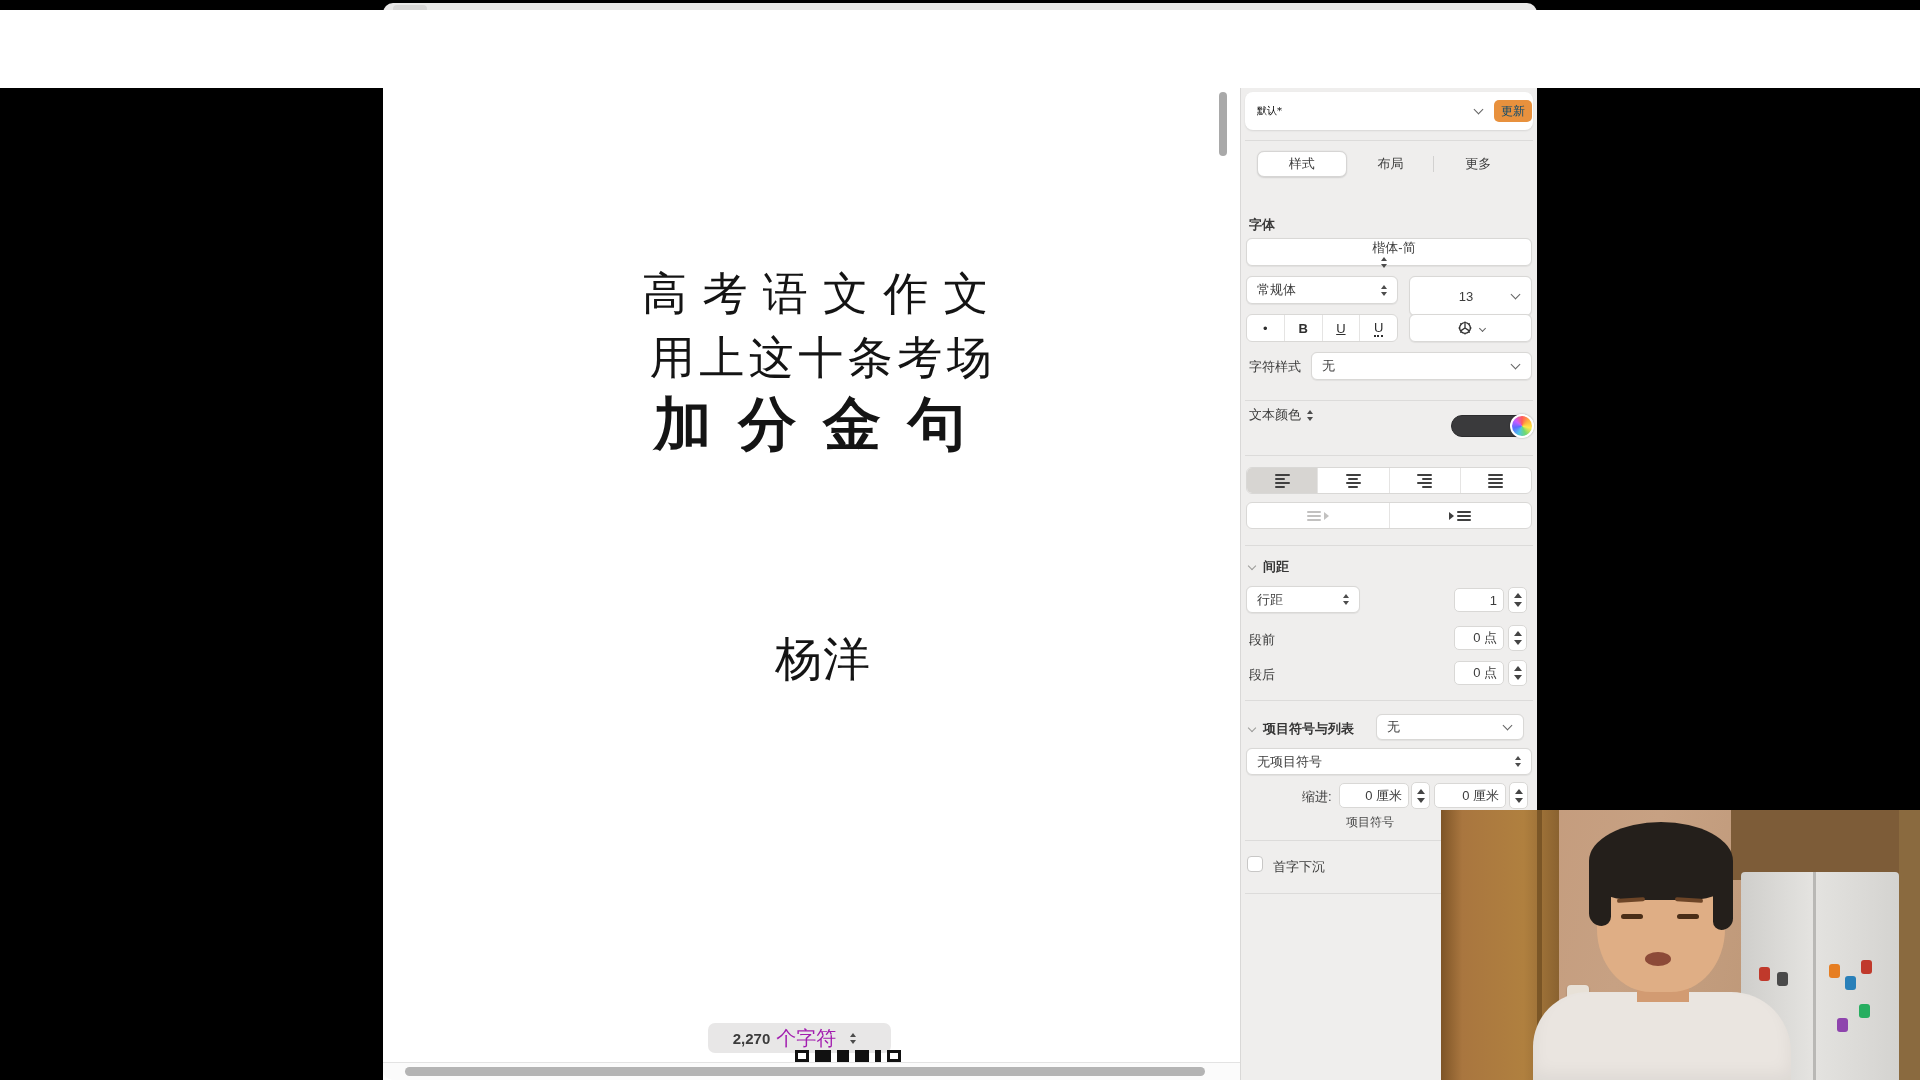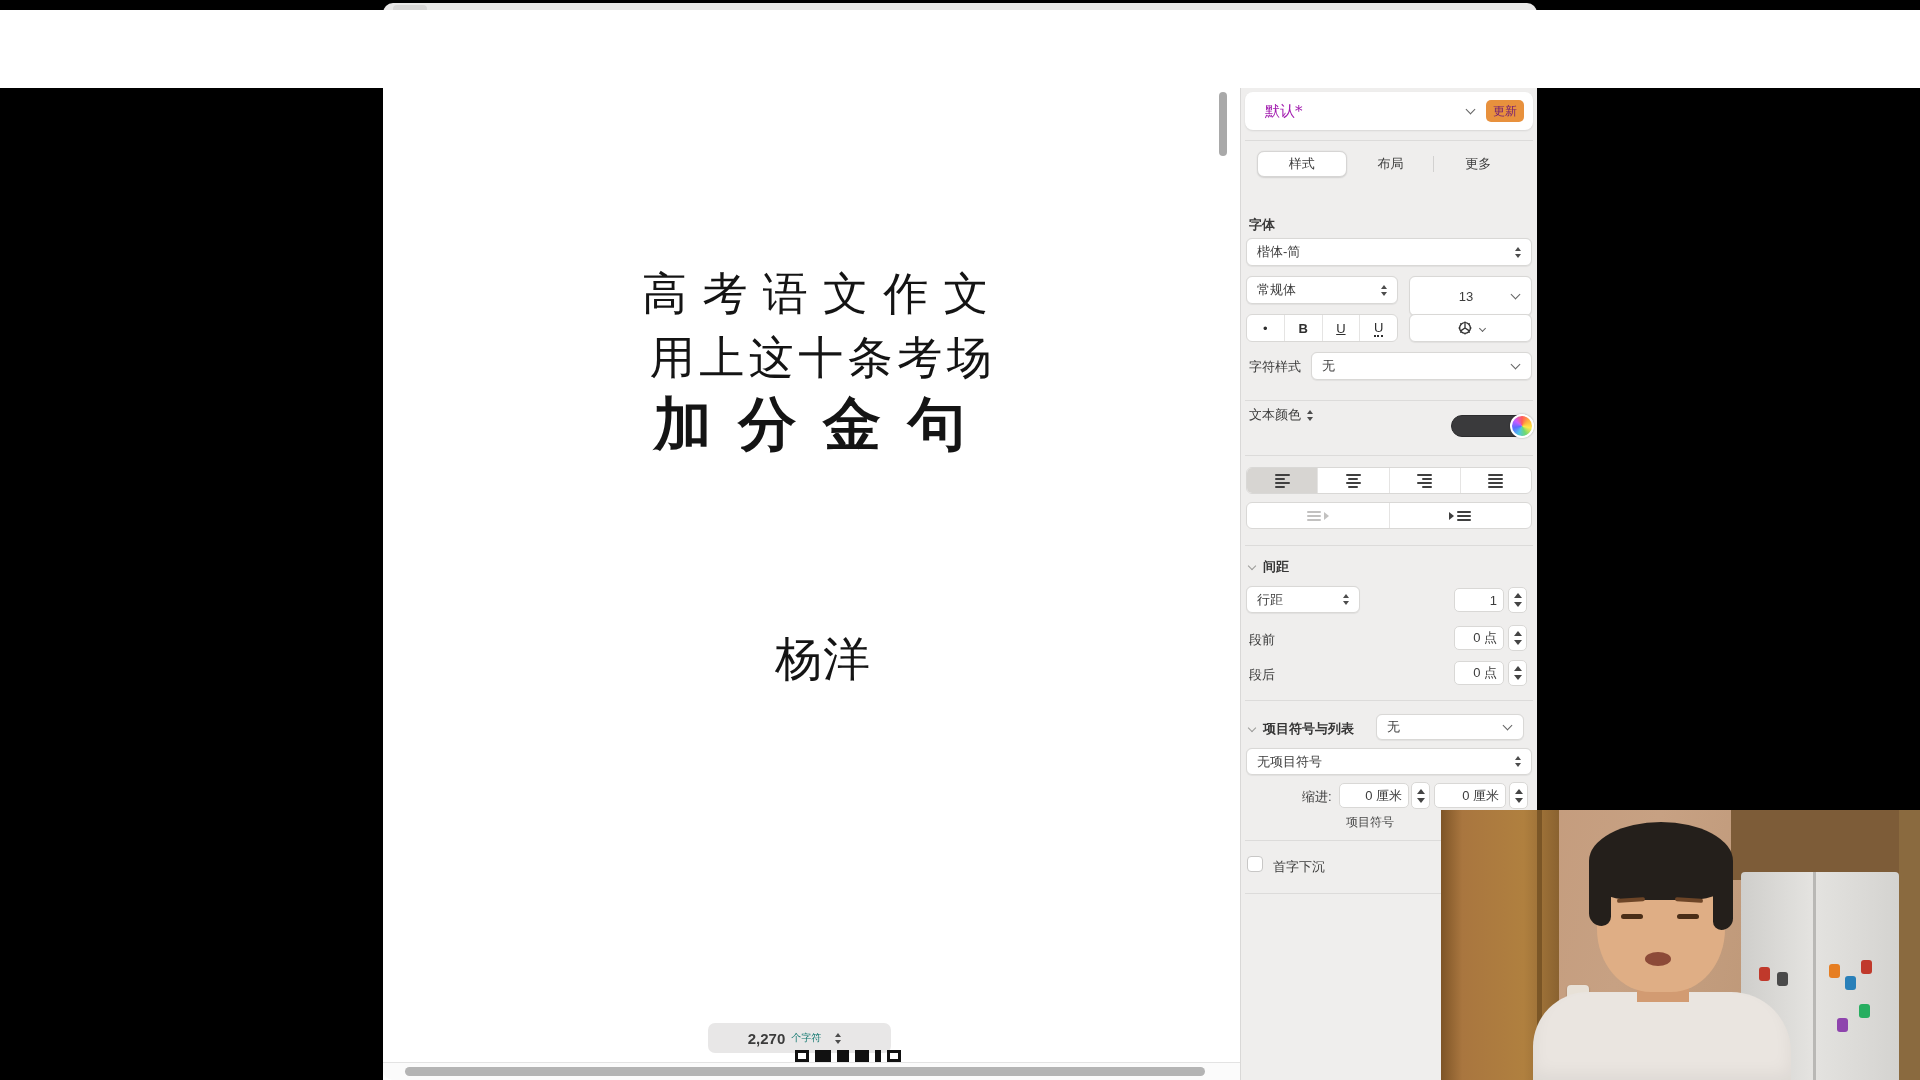--- a/index.html
+++ b/index.html
@@ -19,21 +19,21 @@
   .t1 { top:176px; font-size:45px; letter-spacing:0.34em; }
   .t2 { top:240px; font-size:45px; letter-spacing:0.10em; }
   .t3 { top:298px; font-size:58px; font-weight:bold; letter-spacing:0.46em; }
   .author { top:540px; font-size:47px; letter-spacing:0.02em; }
 
   .vscroll { position:absolute; left:836px; top:4px; width:8px; height:64px; background:#a9a9a9; border-radius:4px; }
 
   .count-pill { position:absolute; left:325px; top:935px; width:183px; height:30px; background:#e8e7e7;
                 border-radius:7px; display:flex; align-items:center; justify-content:center; gap:6px; }
   .count-num { font-size:15px; font-weight:bold; color:#3c3c3c; }
-  .count-unit { font-size:10px; color:#0f766e; }
+  .count-unit { font-size:20px; color:#a21caf; }
   .pill-updown { margin-left:8px; }
 
   .qr-frag { position:absolute; left:412px; top:962px; width:118px; height:12px; overflow:hidden; }
   .qr-frag i { position:absolute; top:0; background:#111; }
 
   .hscroll-track { position:absolute; left:0; top:974px; width:857px; height:18px; background:#fbfbfb; border-top:1px solid #e3e3e3; border-radius:0 0 0 10px; }
   .hscroll-thumb { position:absolute; left:22px; top:4px; width:800px; height:9px; background:#b4b4b4; border-radius:5px; }
 
   
   .sidebar { position:absolute; left:1240px; top:88px; width:297px; height:992px; background:#efeeed;
@@ -61,23 +61,23 @@
   .stepper i.up { border-bottom:5px solid #444; }
   .stepper i.dn { border-top:5px solid #444; }
 
   .seclabel { font-weight:bold; color:#363636; font-size:13px; }
   .sec-chev { width:6px; height:6px; border-right:1.5px solid #9a9a99; border-bottom:1.5px solid #9a9a99;
               transform:rotate(45deg); display:inline-block; margin-right:8px; margin-bottom:2px; }
 
   
   .style-row { position:absolute; left:4px; top:4px; width:288px; height:38px; background:#fff; border-radius:8px;
                box-shadow:0 1px 2px rgba(0,0,0,0.10); display:flex; align-items:center; }
-  .style-name { flex:1; padding-left:20px; font-size:15px; color:#a21caf; font-family:"DejaVu Serif","Liberation Serif",serif; }
-  .update-btn { width:38px; height:22px; background:#e8913d; color:#701a75; font-size:12px; border-radius:5px;
-                display:flex; align-items:center; justify-content:center; margin-right:9px; }
+  .style-name { flex:1; padding-left:12px; font-size:10px; color:#000000; font-family:"DejaVu Serif","Liberation Serif",serif; }
+  .update-btn { width:38px; height:22px; background:#e8913d; color:#0c4a6e; font-size:12px; border-radius:5px;
+                display:flex; align-items:center; justify-content:center; margin-right:1px; }
 
   
   .tabs { position:absolute; left:16px; top:63px; width:265px; height:26px; display:flex; }
   .tab { flex:1; display:flex; align-items:center; justify-content:center; font-size:13px; color:#3c3c3c; position:relative; }
   .tab.sel { background:#fff; border:1px solid #d6d5d4; border-radius:7px; box-shadow:0 0.5px 1.5px rgba(0,0,0,0.12); }
   .tab-div { position:absolute; right:0; top:5px; width:1px; height:16px; background:#d2d1d0; }
 
   
   .seg { position:absolute; background:#fff; border:1px solid #d9d8d6; border-radius:6px; display:flex; overflow:hidden; }
   .seg > div { flex:1; display:flex; align-items:center; justify-content:center; border-right:1px solid #e5e4e3; }
@@ -192,21 +192,21 @@
       <div class="tab sel">样式</div>
       <div class="tab">
           <span>布局</span>
           <span class="tab-div"></span>
         </div>
       <div class="tab">更多</div>
     </div>
 
     <div class="lbl seclabel" style="left:8px; top:128px;">字体</div>
 
-    <div class="box" style="left:5px; top:150px; width:286px; height:28px;">
+    <div class="box" style="left:5px; top:150px; width:286px; height:28px;flex-direction:column;">
       <span class="txt">楷体-简</span>
       <span class="updown small">
           <i class="up"></i>
           <i class="dn"></i>
         </span>
     </div>
 
     <div class="box" style="left:5px; top:188px; width:152px; height:28px;">
       <span class="txt">常规体</span>
       <span class="updown small">

